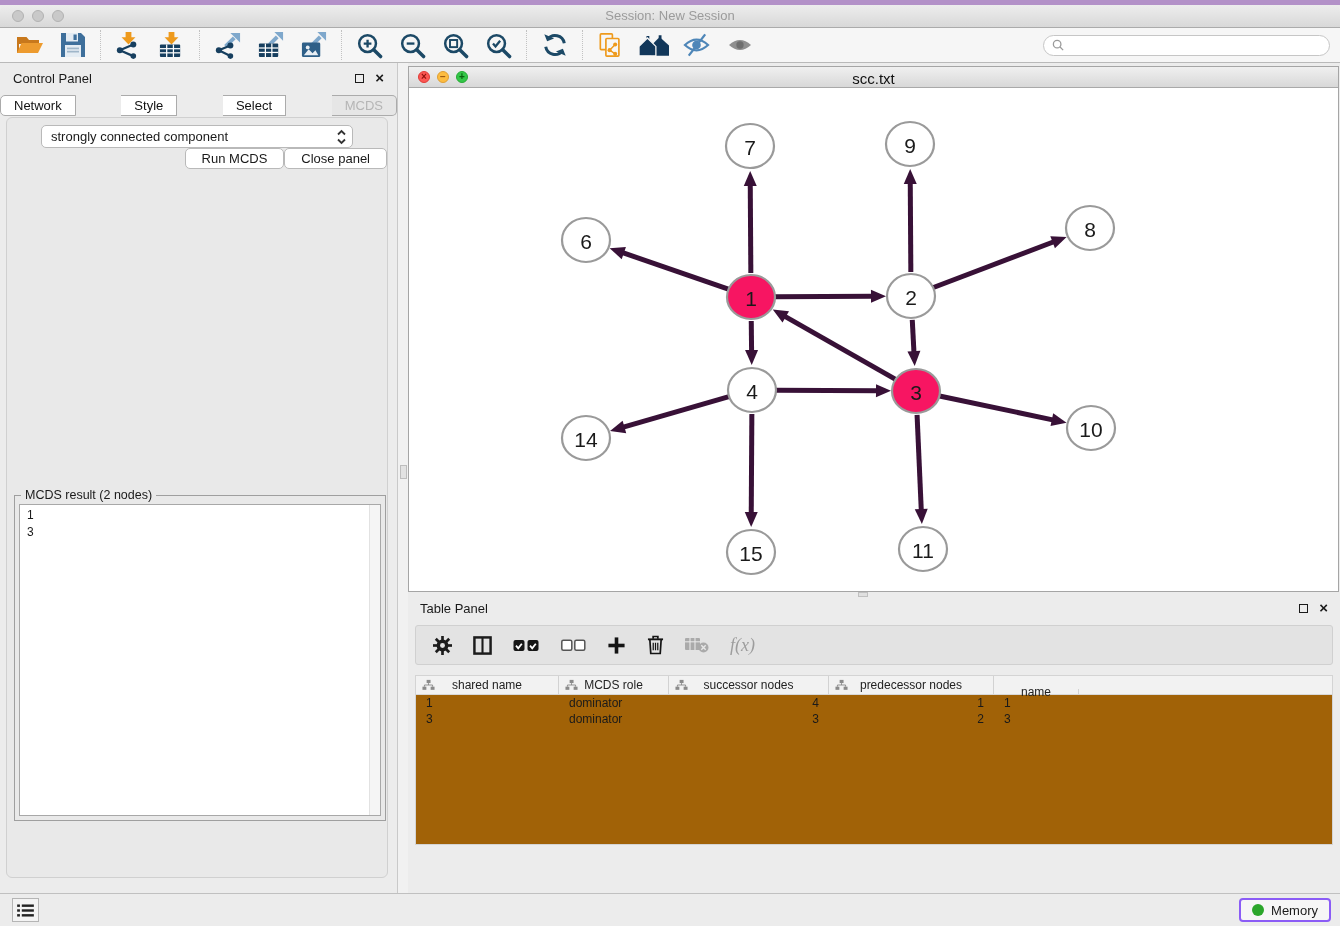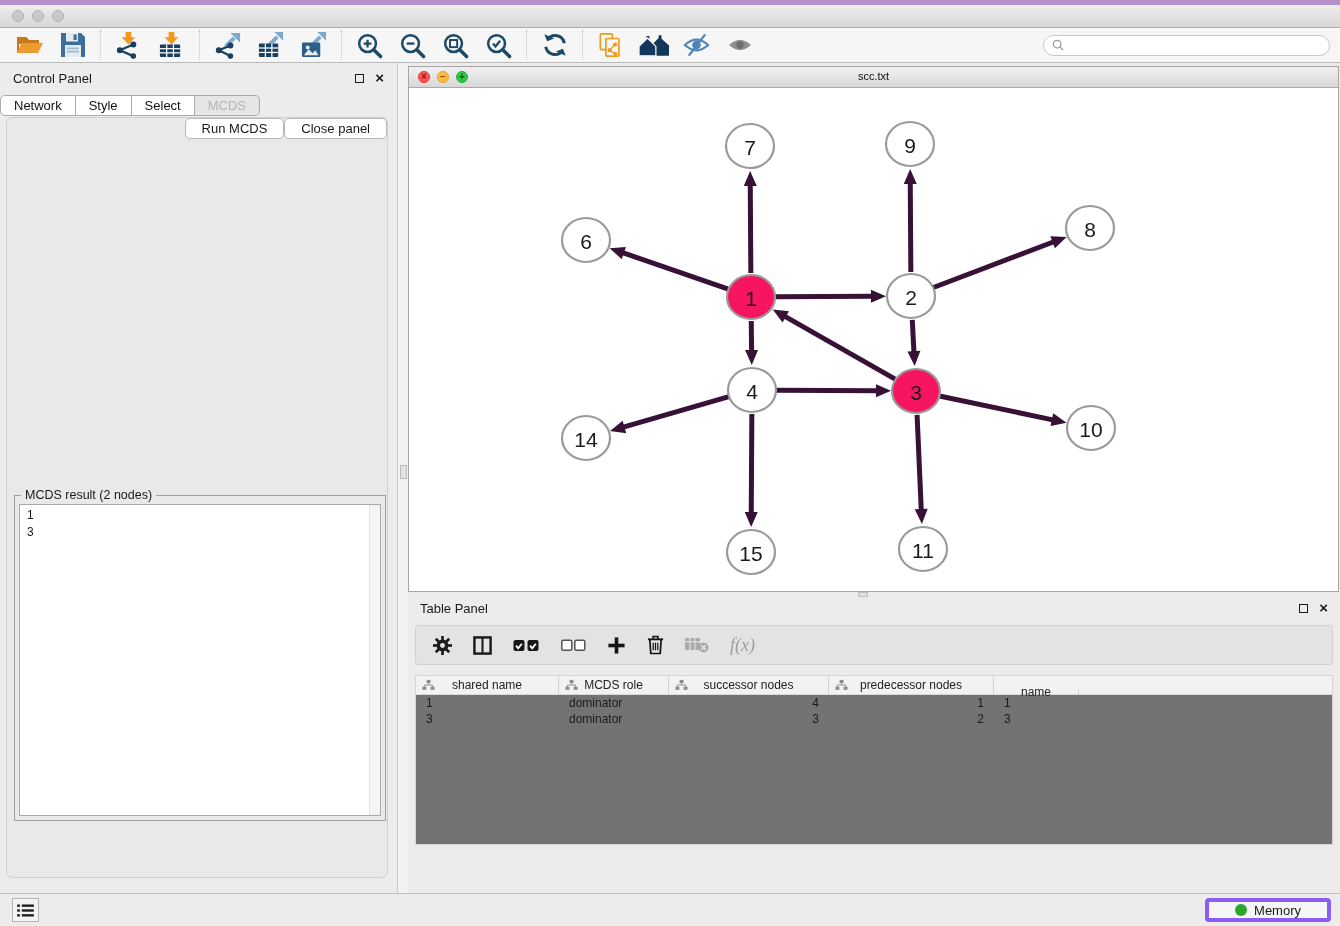--- a/index.html
+++ b/index.html
@@ -33,21 +33,21 @@
   
   #content { position:absolute; top:63px; left:0; right:0; bottom:33px; background:#ececec; }
 
   
   #control-panel { position:absolute; left:0; top:0; width:397px; height:100%; }
   .panel-header { height:30px; display:flex; align-items:center; padding:0 13px; }
   .panel-title { font-size:13px; color:#1a1a1a; }
   .win-btns { margin-left:auto; display:flex; gap:11px; align-items:center; }
   .float-btn { width:9px; height:9px; border:1.5px solid #1a1a1a; background:transparent; cursor:pointer; }
   .close-btn { font-size:15px; font-weight:bold; color:#1a1a1a; line-height:12px; cursor:pointer; }
-  .seg-tabs { display:flex; justify-content:flex-start; margin-top:2px; }
+  .seg-tabs { display:flex; justify-content:space-between; margin-top:2px; }
   .tab {
     height:21px; line-height:19px; padding:0 13px; background:#fff; border:1px solid #ababab;
     border-left:none; font-size:13px; color:#111; cursor:pointer; white-space:nowrap;
   }
   .tab:first-child { border-left:1px solid #ababab; border-radius:5px 0 0 5px; }
   .tab:last-child { border-radius:0 5px 5px 0; }
   .tab.selected { background:#e6e6e6; color:#b5b5b5; }
   .cp-pane {
     position:absolute; left:6px; right:9px; top:54px; bottom:15px;
     background:#e9e9e9; border:1px solid #d0d0d0; border-radius:6px;
@@ -74,68 +74,69 @@
   
   #v-splitter { position:absolute; left:397px; top:0; width:11px; height:100%; background:#f1f1f1; border-left:1px solid #c9c9c9; }
   #v-grip { position:absolute; left:2px; top:402px; width:7px; height:14px; background:#e2e2e2; border:1px solid #bdbdbd; }
   #h-splitter { position:absolute; left:408px; top:529px; width:932px; height:5px; }
   #h-grip { position:absolute; left:450px; top:0; width:10px; height:5px; background:#e0e0e0; border:1px solid #c0c0c0; }
 
   
   #network-window { position:absolute; left:408px; top:3px; width:931px; height:526px; background:#fff; border:1px solid #a5a5a5; }
   .nw-titlebar { height:21px; background:linear-gradient(#f0f0f0,#d8d8d8); border-bottom:1px solid #a9a9a9; position:relative; }
   .nw-lights { position:absolute; left:9px; top:4px; display:flex; gap:7px; }
-  .nw-title { position:absolute; left:0; right:0; top:3px; text-align:center; font-size:11px; color:#111; }
+  .nw-title { position:absolute; left:0; right:0; top:3px; text-align:center; font-size:15px; color:#111; }
   .nw-canvas { position:absolute; top:21px; left:0; right:0; bottom:0; overflow:hidden; }
 
   
   #table-panel { position:absolute; left:408px; top:534px; width:932px; height:291px; }
   .tp-header { height:22px; display:flex; align-items:center; padding:0 12px; }
   .tp-toolbar {
     margin:6px 7px 0; height:40px; background:#e3e3e3; border:1px solid #d0d0d0; border-radius:3px;
     display:flex; align-items:center; gap:21px; padding-left:17px;
   }
   .tp-btn { display:flex; cursor:pointer; }
   .tp-btn.disabled { opacity:.95; cursor:default; }
   .fx-text { font-family:"Liberation Serif", serif; font-style:italic; font-size:18px; color:#9a9a9a; }
-  .tp-table { position:absolute; left:7px; right:7px; top:78px; height:170px; background:#737373; border:1px solid #d4d4d4; overflow:hidden; }
+  .tp-table { position:absolute; left:7px; right:7px; top:78px; height:170px; background:#a16207; border:1px solid #d4d4d4; overflow:hidden; }
   .thead { display:flex; height:19px; background:#f2f2f2; border-bottom:1px solid #d8d8d8; }
   .th {
     border-right:1px solid #d2d2d2; display:flex; align-items:center; justify-content:center;
     font-size:12px; color:#222; position:relative; flex-shrink:0;
   }
   .th .th-ic { position:absolute; left:6px; top:3px; }
   .trow { display:flex; height:16px; align-items:center; font-size:12px; }
   .td { padding:0 10px; flex-shrink:0; overflow:hidden; white-space:nowrap; }
   .tp-tabs { position:absolute; top:268px; left:0; right:0; display:flex; justify-content:center; }
 
   
   #statusbar { position:absolute; bottom:0; left:0; right:0; height:33px; background:#ececec; border-top:1px solid #c0c0c0; }
   #list-button {
     position:absolute; left:12px; top:4px; width:27px; height:24px; background:#f3f3f3; border:1px solid #b5b5b5;
     display:flex; align-items:center; justify-content:center; cursor:pointer;
   }
   #memory-button {
-    position:absolute; right:9px; top:4px; height:24px; background:#f6f6f6; border:4px solid #8b5cf6; border-radius:4px;
-    display:flex; align-items:center; gap:7px; padding:0 26px; font-size:13px; cursor:pointer;
+    position:absolute; right:9px; top:4px; height:24px; background:#f6f6f6; border:2px solid #8b5cf6; border-radius:4px;
+    display:flex; align-items:center; gap:7px; padding:0 11px; font-size:13px; cursor:pointer;
   }
   .memory-dot { width:12px; height:12px; border-radius:50%; }
   .icon { display:inline-flex; align-items:center; justify-content:center; }
 </style>
 </head>
 <body>
 
 <div id="purple-strip"></div>
 
 <div id="titlebar">
   <div class="traffic-row">
     <span class="light"></span>
     <span class="light"></span>
     <span class="light"></span>
   </div>
+  <div id="main-title">Session: New Session</div>
 </div>
 
 <div id="toolbar">
   <span style="display:flex;align-items:center;">
       <span class="tb-icon">
         <span class="icon">
           <svg width="28" height="26" viewBox="0 0 28 26">
             <path fill="#c8781c" d="M1 5h9.5l2.5 3H23v4H1z"></path>
             <path fill="#c8781c" d="M1 5v16h2V9z"></path>
             <path fill="#ED9B2F" d="M1 21l4.5-10H27l-5 10z"></path>
@@ -335,20 +336,29 @@
         <span class="close-btn">×</span>
       </span>
     </div>
     <div class="seg-tabs">
         <span class="tab">Network</span>
         <span class="tab">Style</span>
         <span class="tab">Select</span>
         <span class="tab selected">MCDS</span>
       </div>
     <div class="cp-pane">
+      <div class="select-row">
+        <span>strongly connected component</span>
+        <span class="stepper icon">
+          <svg width="11" height="16" viewBox="0 0 11 16" fill="none" stroke="#333" stroke-width="1.8">
+              <path d="M2 5.5L5.5 2 9 5.5"></path>
+              <path d="M2 10.5L5.5 14 9 10.5"></path>
+            </svg>
+        </span>
+      </div>
       <div class="btn-row">
         <span class="push-btn">Run MCDS</span>
         <span class="push-btn">Close panel</span>
       </div>
       <div class="result-group">
         <span class="result-label">MCDS result (2 nodes)</span>
         <div class="result-inner">
           <div>
               <div>1</div>
               <div>3</div>

